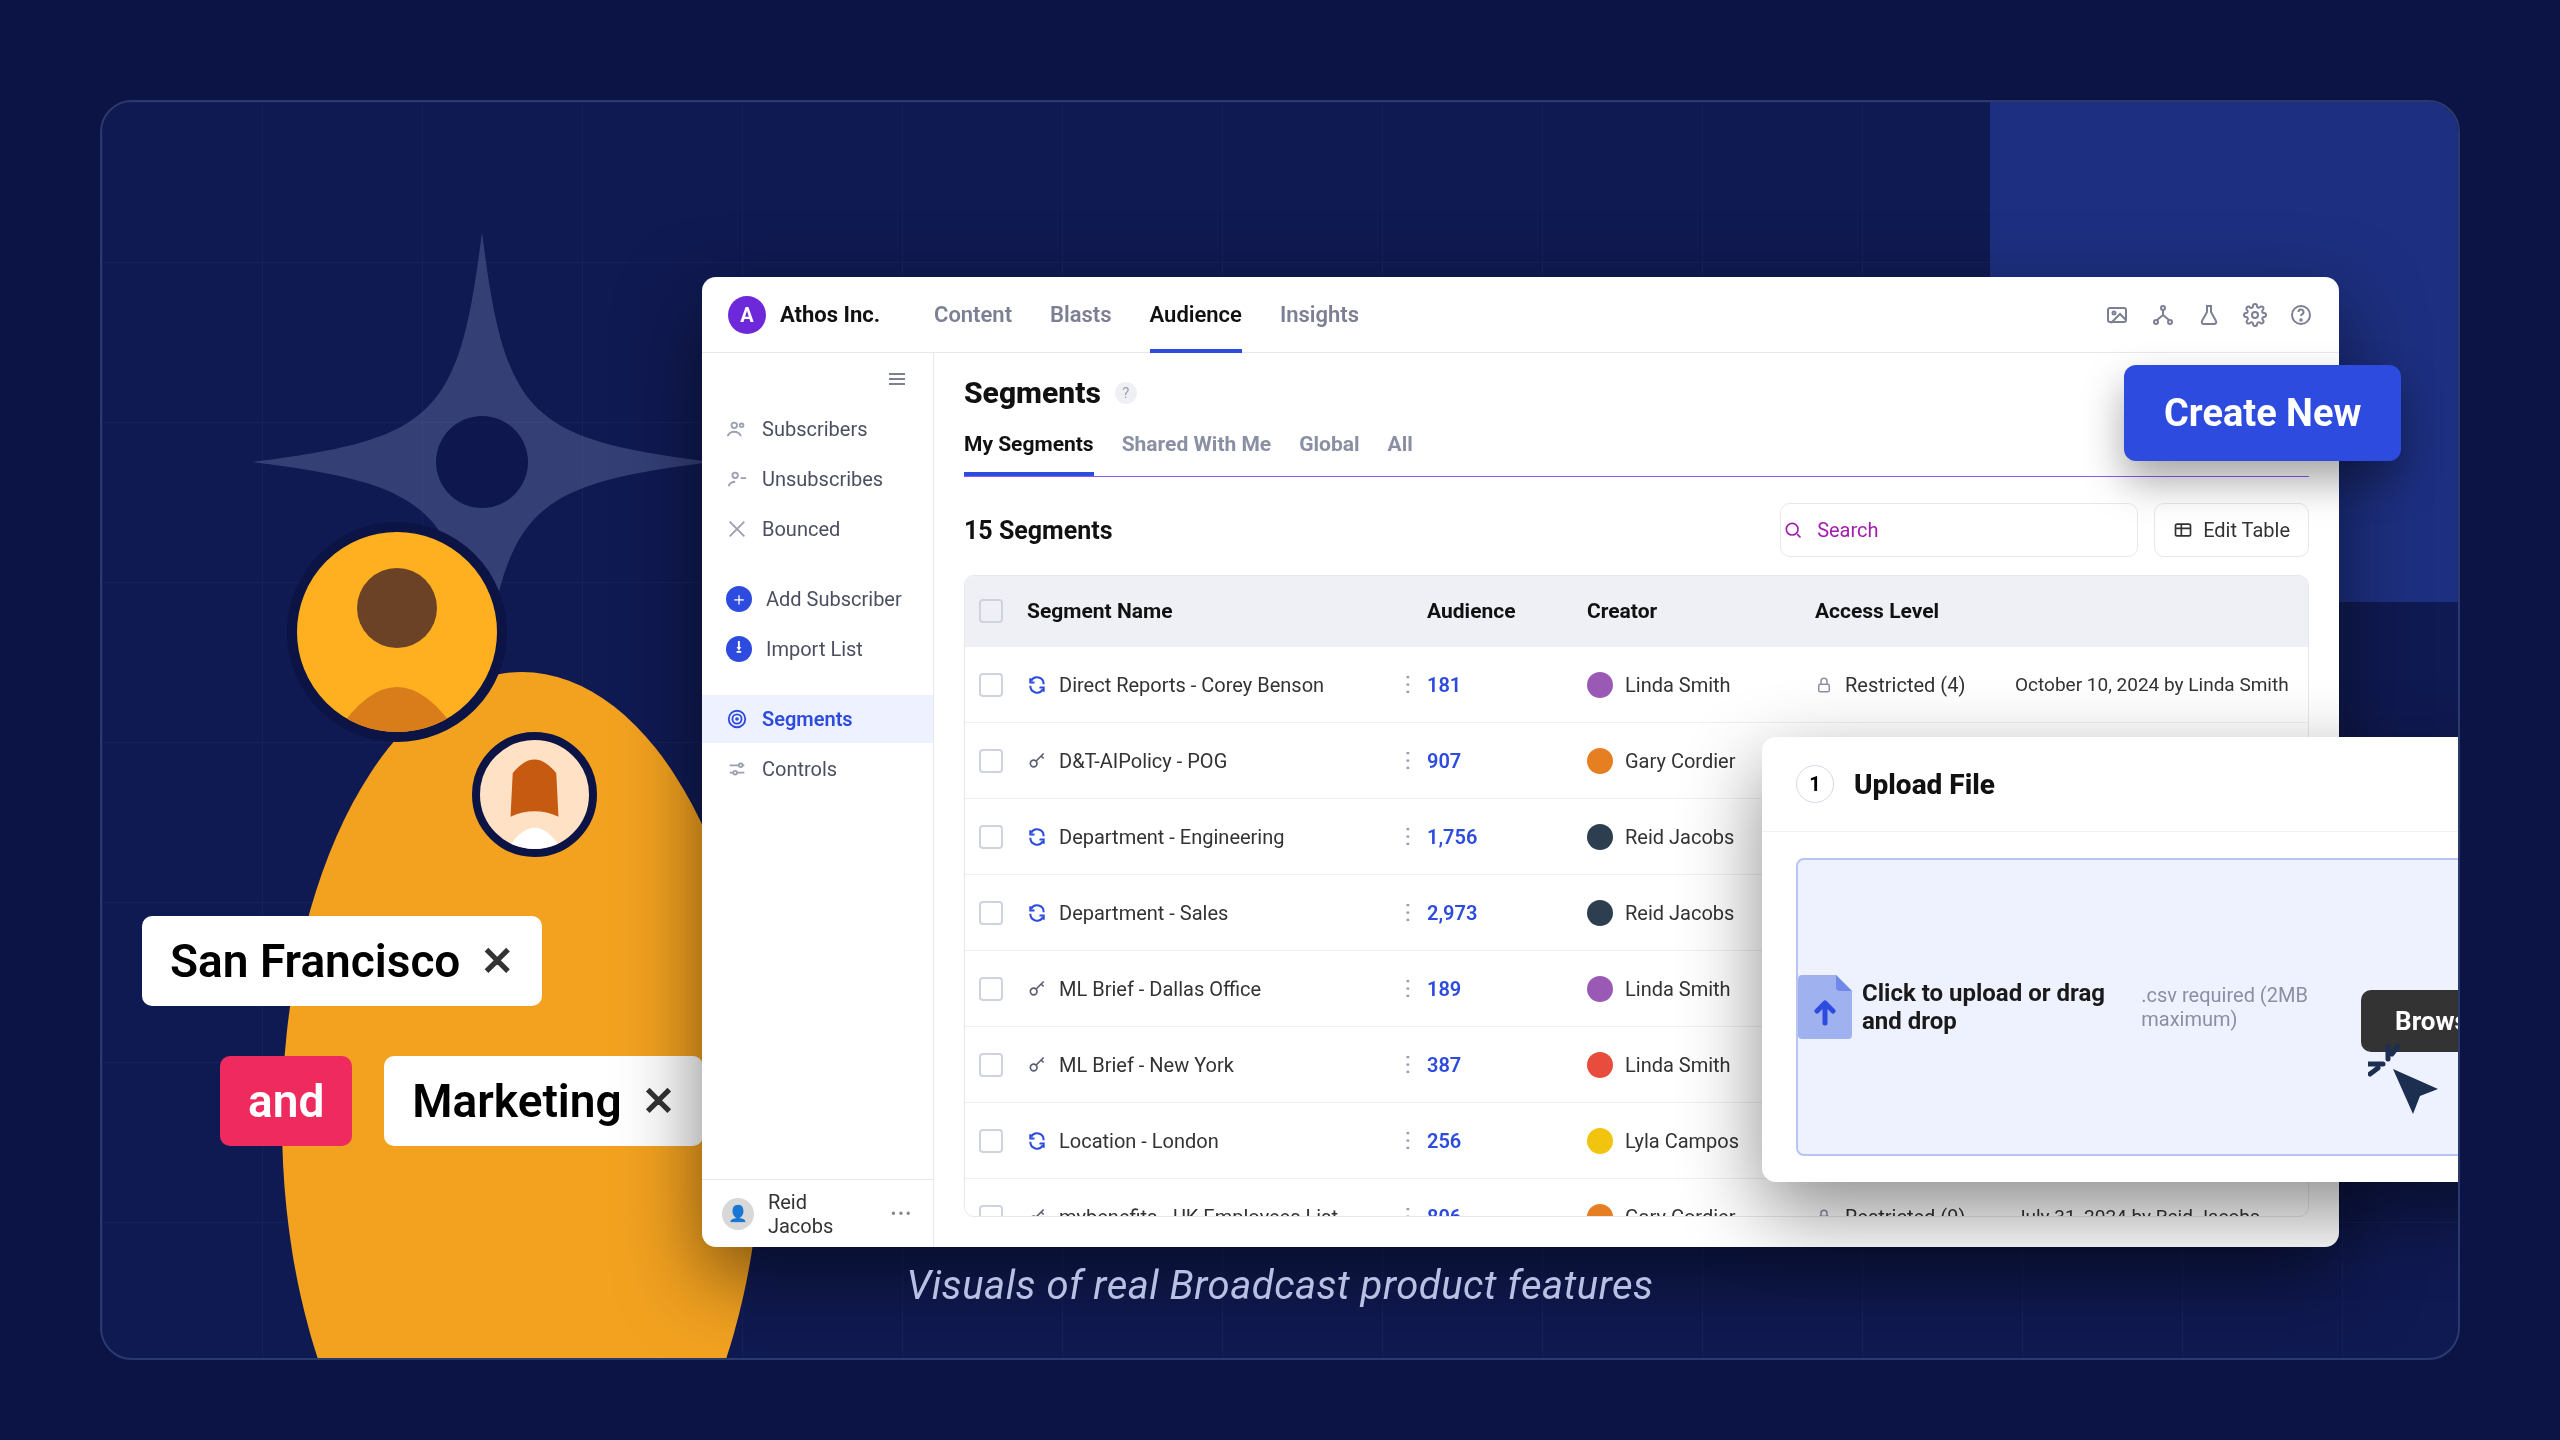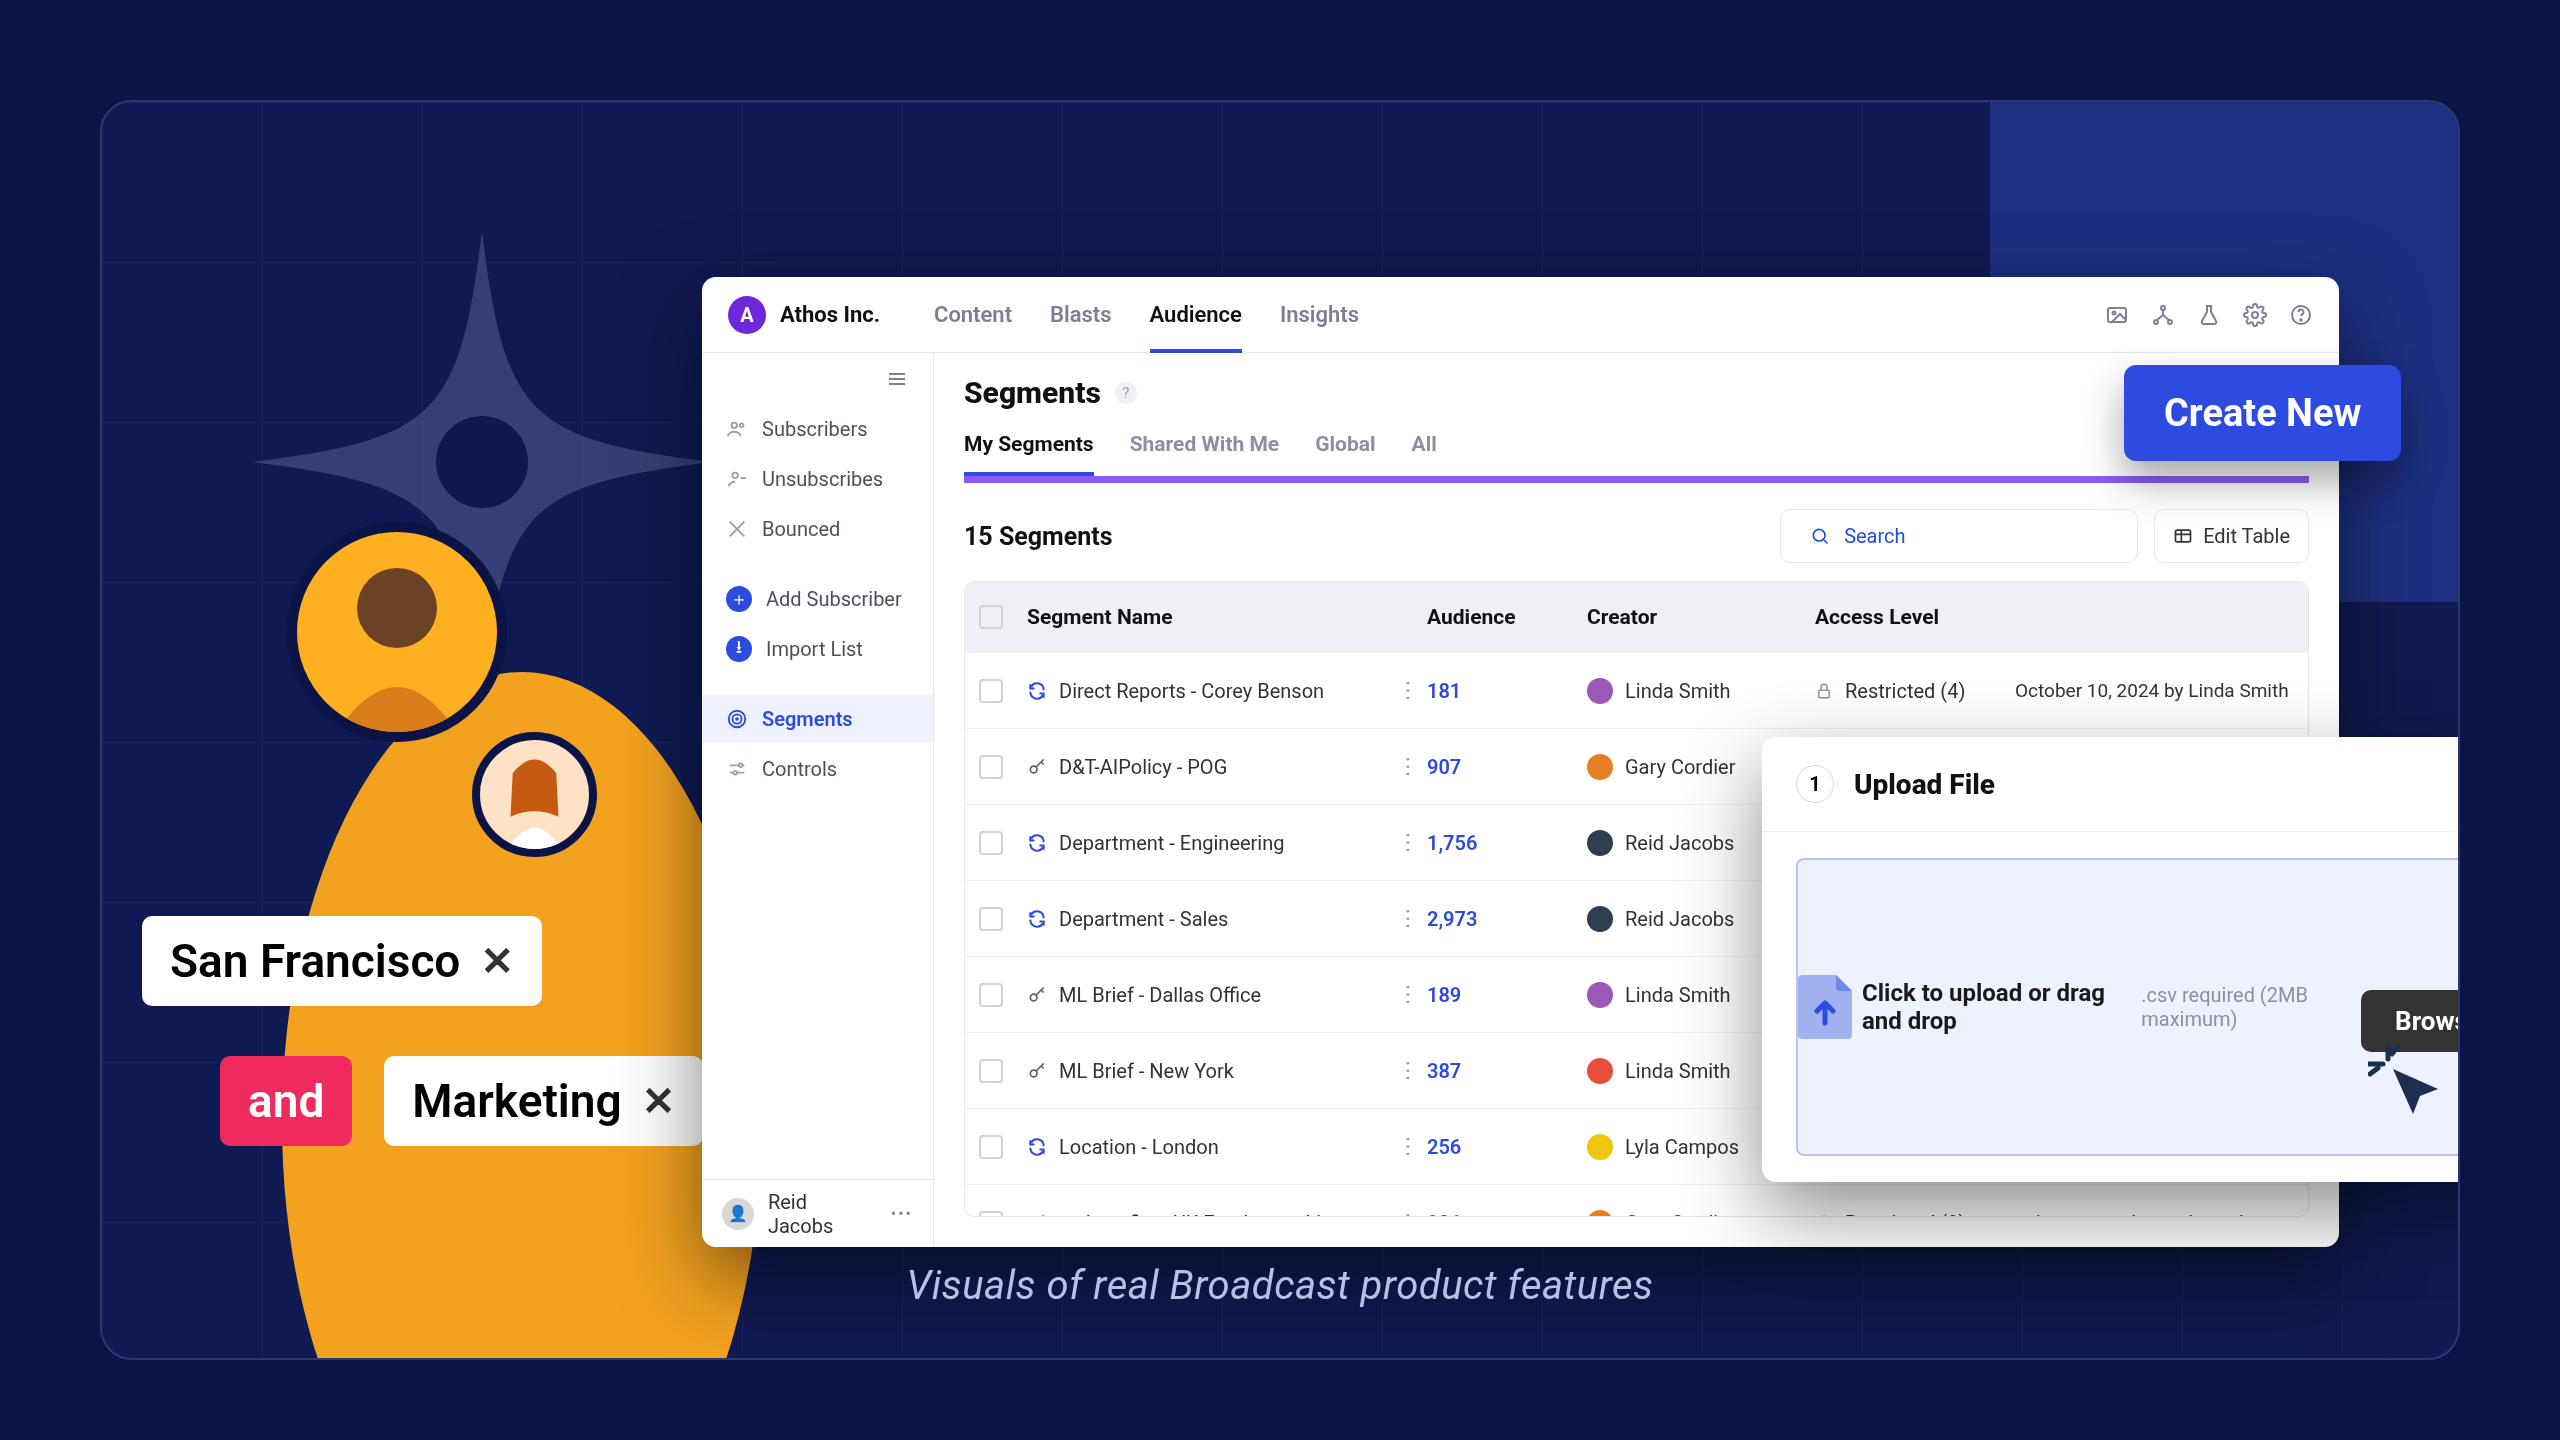--- a/index.html
+++ b/index.html
@@ -51,27 +51,27 @@
 .sidefoot { margin-top:auto; border-top:1px solid #e7e8ee; height:68px; display:flex; align-items:center; gap:14px; padding:0 20px; }
 .sidefoot .av { width:32px; height:32px; border-radius:50%; background:#d8d8d8; display:flex; align-items:center; justify-content:center; font-size:16px; }
 .sidefoot .nm { font-size:20px; color:#333; }
 .sidefoot .dots { margin-left:auto; letter-spacing:2px; color:#888; }
 
 .main { flex:1; display:flex; flex-direction:column; min-width:0; }
 .mainhead { padding:22px 30px 0 30px; }
 .title-row { display:flex; align-items:center; gap:14px; }
 .title { font-size:30px; font-weight:800; color:#111; }
 .title-help { width:22px; height:22px; border-radius:50%; background:#eef0f4; color:#9aa0b1; display:flex; align-items:center; justify-content:center; font-size:15px; }
-.subtabs { display:flex; gap:36px; margin-top:22px; border-bottom:7px solid #8b5cf6; }
+.subtabs { display:flex; gap:28px; margin-top:22px; border-bottom:1px solid #8b5cf6; }
 .subtab { font-size:21px; font-weight:700; color:#8b8fa3; padding:0 0 16px 0; border-bottom:4px solid transparent; }
 .subtab.active { color:#111; border-bottom-color:#2d4bdf; }
 
 .controls-row { display:flex; align-items:center; padding:26px 30px 18px 30px; }
 .count { font-size:25px; font-weight:700; color:#111; }
-.search { margin-left:auto; display:flex; align-items:center; gap:14px; width:358px; height:54px; border:1px solid #e7e8ee; border-radius:10px; padding:0 29px; color:#1d4ed8; font-size:20px; }
+.search { margin-left:auto; display:flex; align-items:center; gap:14px; width:358px; height:54px; border:1px solid #e7e8ee; border-radius:10px; padding:0 2px; color:#a21caf; font-size:20px; }
 .edit-table { margin-left:16px; display:flex; align-items:center; gap:10px; height:54px; border:1px solid #e7e8ee; border-radius:10px; padding:0 18px; color:#333; font-size:20px; }
 
 .table { margin:0 30px 30px 30px; border:1px solid #e7e8ee; border-radius:10px; overflow:hidden; }
 .thead, .trow { display:grid; grid-template-columns: 52px 370px 30px 160px 228px 200px 305px; align-items:center; }
 .thead { background:#eef0f6; height:70px; font-weight:700; color:#111; font-size:21px; }
 .thead .th { padding:0 10px; display:flex; align-items:center; gap:8px; }
 .thead .sorted { background:#e1e5f0; height:100%; display:flex; align-items:center; padding:0 22px; justify-content:space-between; }
 .trow { height:76px; border-top:1px solid #eef0f4; font-size:20px; color:#333; }
 .trow .cell { padding:0 10px; display:flex; align-items:center; gap:12px; }
 .chk { width:24px; height:24px; border:2px solid #cfd3e0; border-radius:4px; margin:0 auto; }

